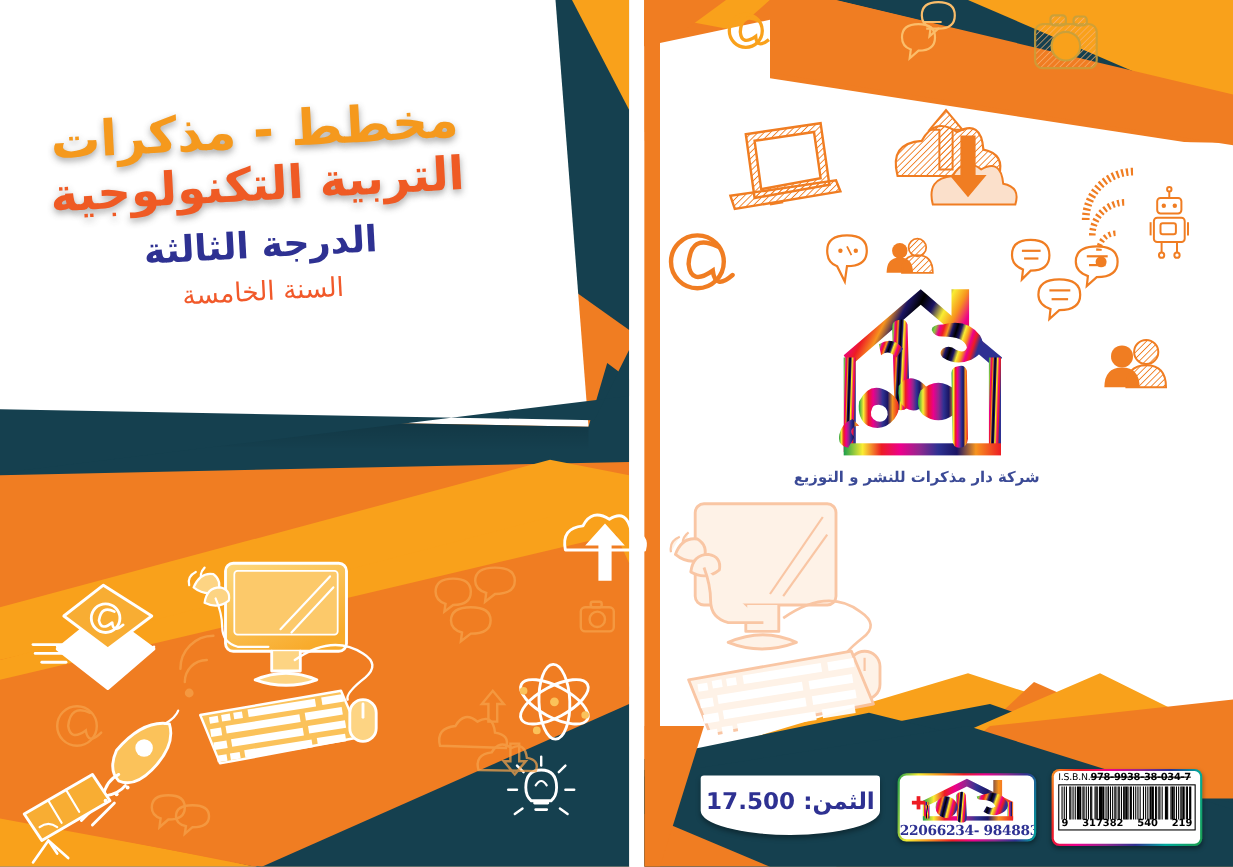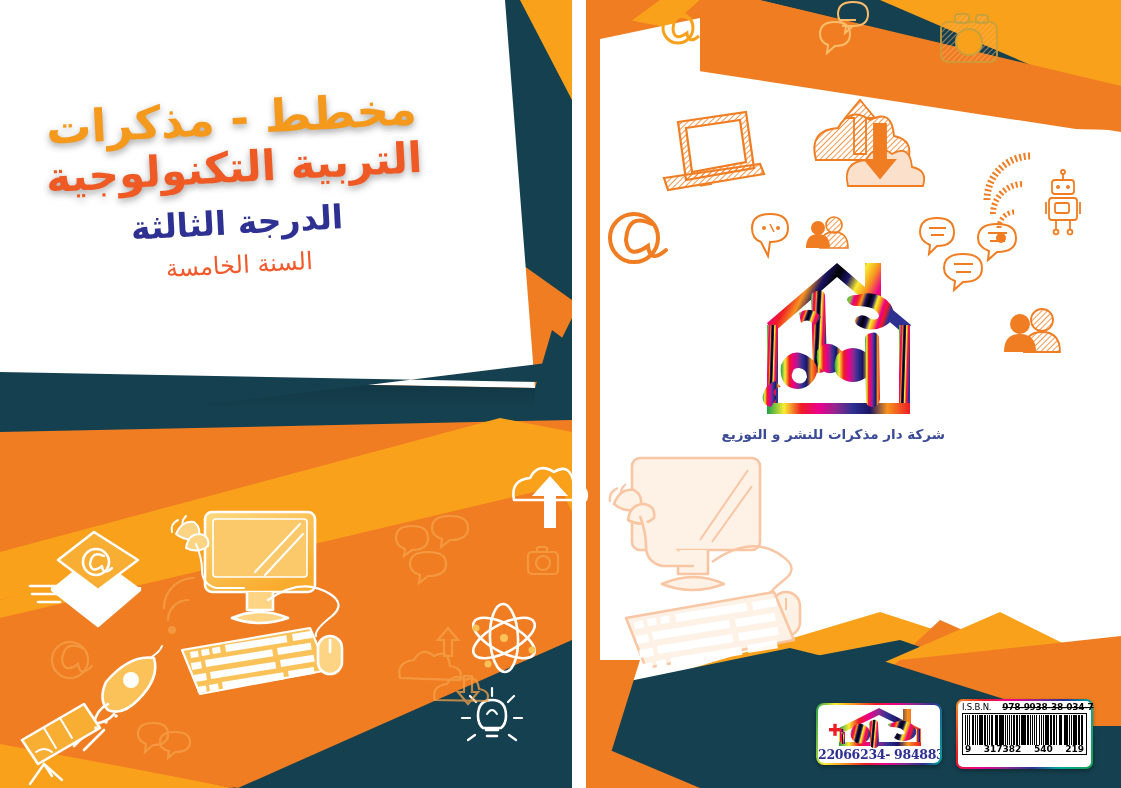--- a/index.html
+++ b/index.html
@@ -162,21 +162,21 @@
   }
   .isbn-line{
     display:flex;align-items:baseline;
     font-family:"DejaVu Sans","Liberation Sans",sans-serif;
     font-size:8.5px;
     color:#000;
     line-height:1;
     white-space:nowrap;
   }
   .isbn-label{font-size:8.5px;letter-spacing:-.2px;}
-  .isbn-code{font-weight:bold;font-size:9px;letter-spacing:-.3px;margin-left:11px;text-decoration:line-through;text-decoration-thickness:1px;text-align:right;}
+  .isbn-code{font-weight:bold;font-size:9px;letter-spacing:-.3px;margin-left:0;text-decoration:line-through;text-decoration-thickness:1px;text-align:right;}
   .barcode-wrap{
     position:relative;
     margin-top:1px;
     height:40px;
     border:1px solid #000;
     background:#fff;
     overflow:hidden;
   }
   .barcode{
     position:absolute;left:2px;right:2px;top:1px;height:30px;
@@ -607,20 +607,24 @@
         <path d="M36 110 q10 -20 28 -8 q14 10 4 24 q-10 12 -24 6 q-10 -6 -8 -22 z M48 116 q-4 8 4 12 q8 2 10 -6 q0 -8 -8 -9 q-5 0 -6 3 z"></path>
         <path d="M72 96 q8 -12 20 -4 q12 8 4 20 q-8 10 -18 4 q-8 -6 -6 -20 z"></path>
         <path d="M92 100 q16 -14 32 0 q10 12 -2 22 q-14 10 -28 0 q-8 -8 -2 -22 z"></path>
         <path d="M126 78 q6 -2 8 4 l1 62 q-1 8 -8 8 q-6 0 -6 -8 l-1 -60 q0 -5 6 -6 z"></path>
         <path d="M30 126 q-10 4 -12 14 q-2 10 8 12 l6 -10 q-4 -2 -3 -6 q2 -4 7 -4 z"></path>
       </g>
     </svg>
     <div class="pub-name">شركة دار مذكرات للنشر و التوزيع</div>
   </div>
 
+  <div class="price-banner">
+    <div class="pb-shape"></div>
+    <div class="price-text">الثمن: 17.500</div>
+  </div>
 
   <div class="mini-logo">
     <div class="mini-logo-inner">
       <svg width="108" height="42" viewBox="0 0 108 42">
         <path d="M14 22 L54 2 L78 14 L78 3 L86 3 L86 18 L96 23 L93 28 L54 9 L17 27 Z" fill="url(#rainbow2)"></path>
         <rect x="14" y="23" width="5" height="16" fill="url(#rainbow2)"></rect>
         <rect x="91" y="23" width="5" height="16" fill="url(#rainbow2)"></rect>
         <rect x="14" y="36" width="82" height="4" fill="url(#rainbow2)"></rect>
         <g fill="url(#rainbow)">
           <path d="M70 16 q14 -4 20 6 q4 8 -6 12 q-8 3 -15 -2 l3 -5 q5 3 8 0 q-2 -6 -13 -6 q-4 0 -4 -3 z"></path>

